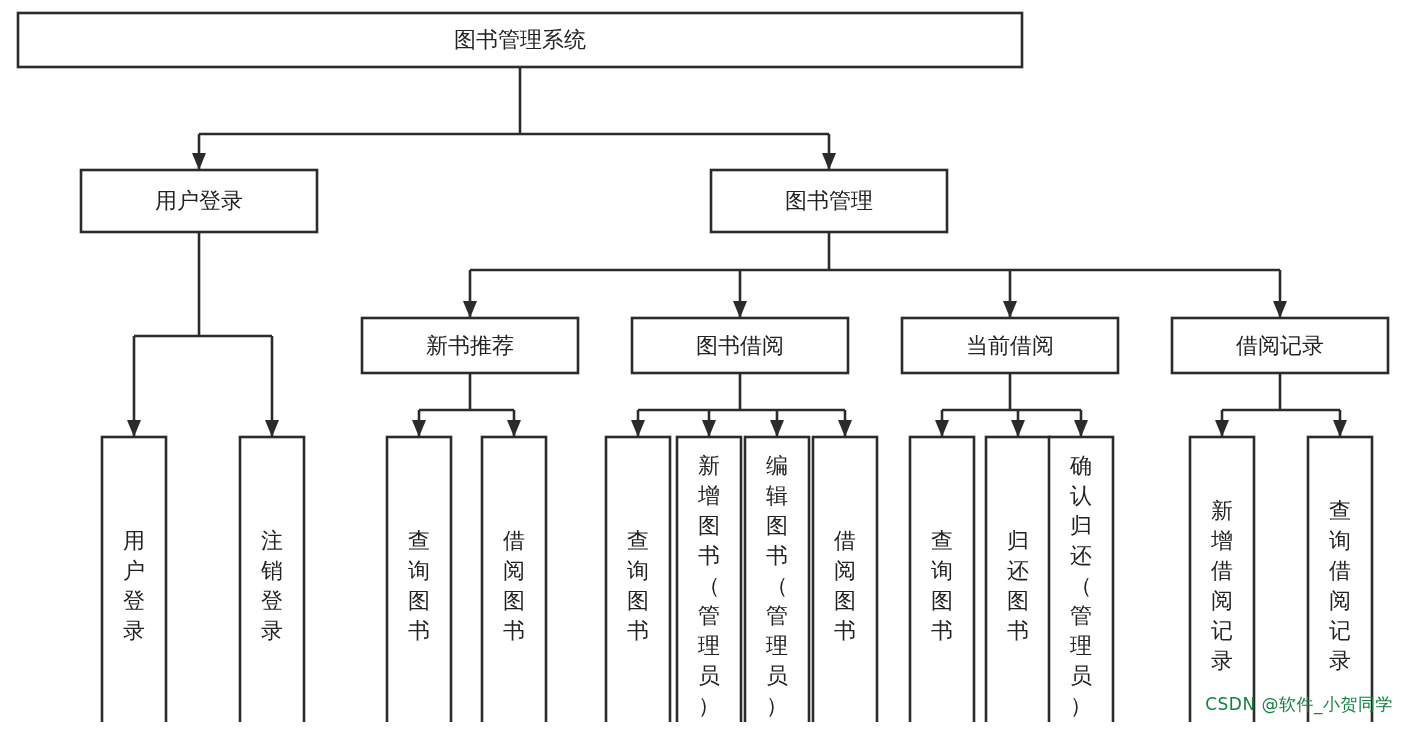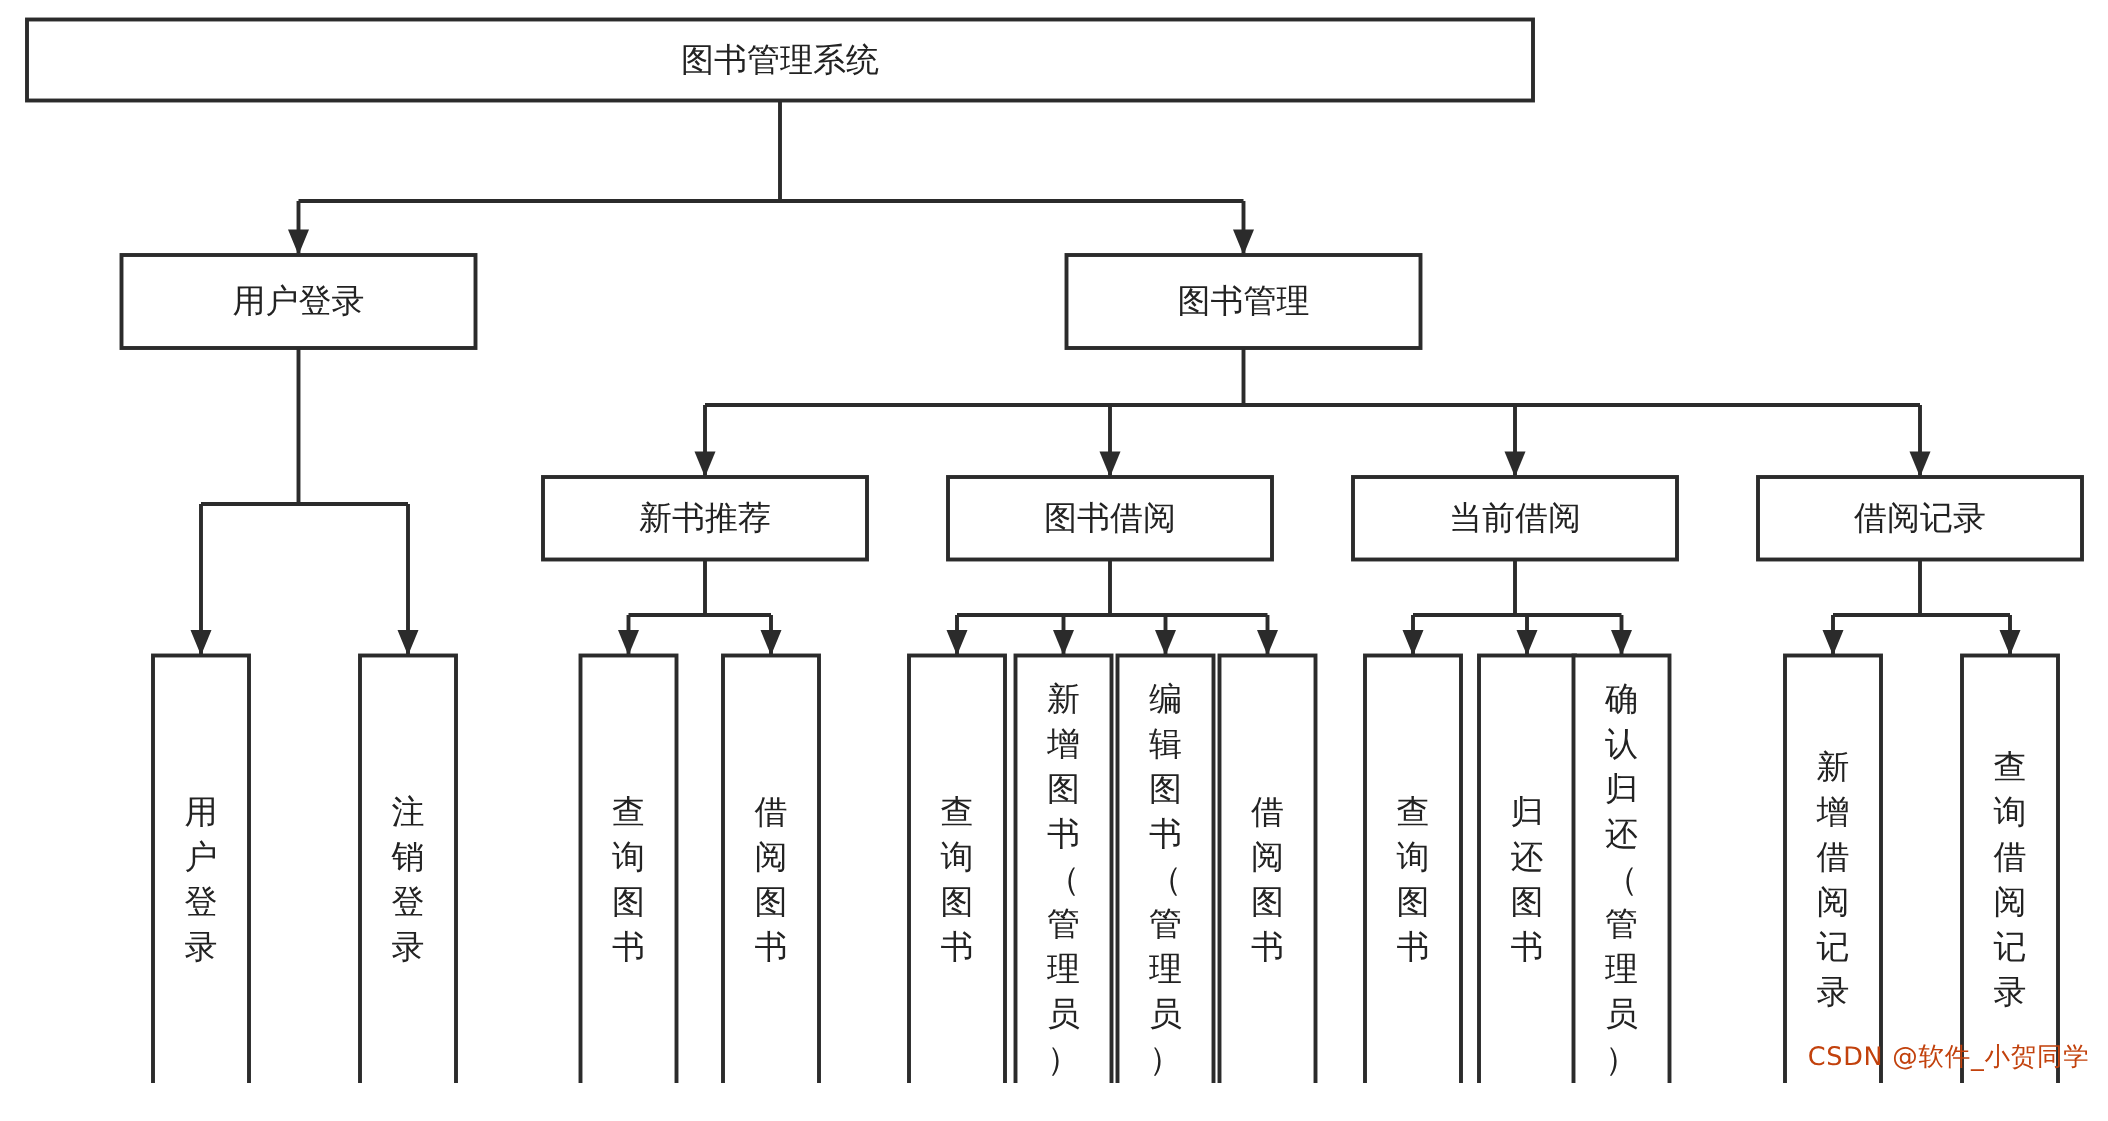--- a/index.html
+++ b/index.html
@@ -52,21 +52,21 @@
     font-family: "DejaVu Sans", "Liberation Sans", sans-serif;
     font-size: 22px;
     text-anchor: middle;
   }
   .watermark {
     position: absolute;
     right: 12px;
     bottom: 6px;
     font-family: "DejaVu Sans", "Liberation Sans", sans-serif;
     font-size: 17px;
-    color: #c2410c;
+    color: #15803d;
     letter-spacing: 0.5px;
     white-space: nowrap;
     pointer-events: none;
   }
 </style>
 </head>
 <body>
 
 <div id="stage">
   <svg id="tree-svg" viewBox="0 0 1405 747" xmlns="http://www.w3.org/2000/svg">

